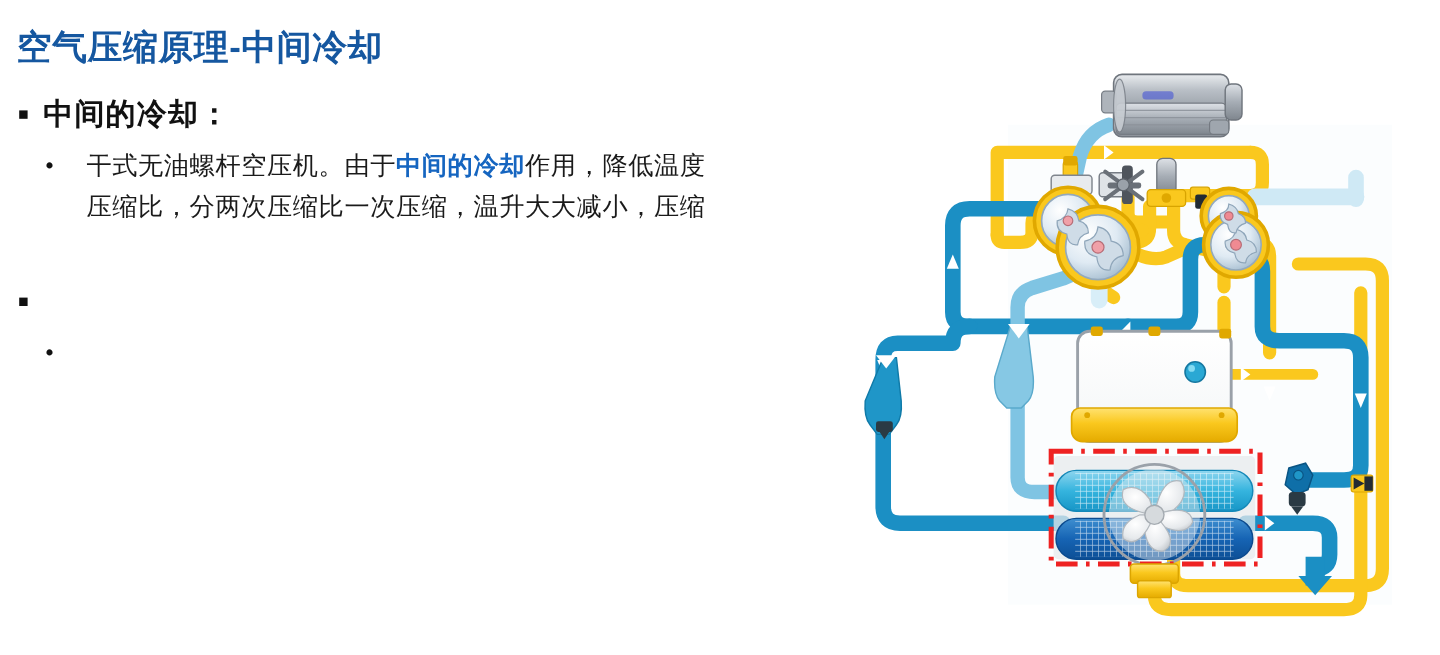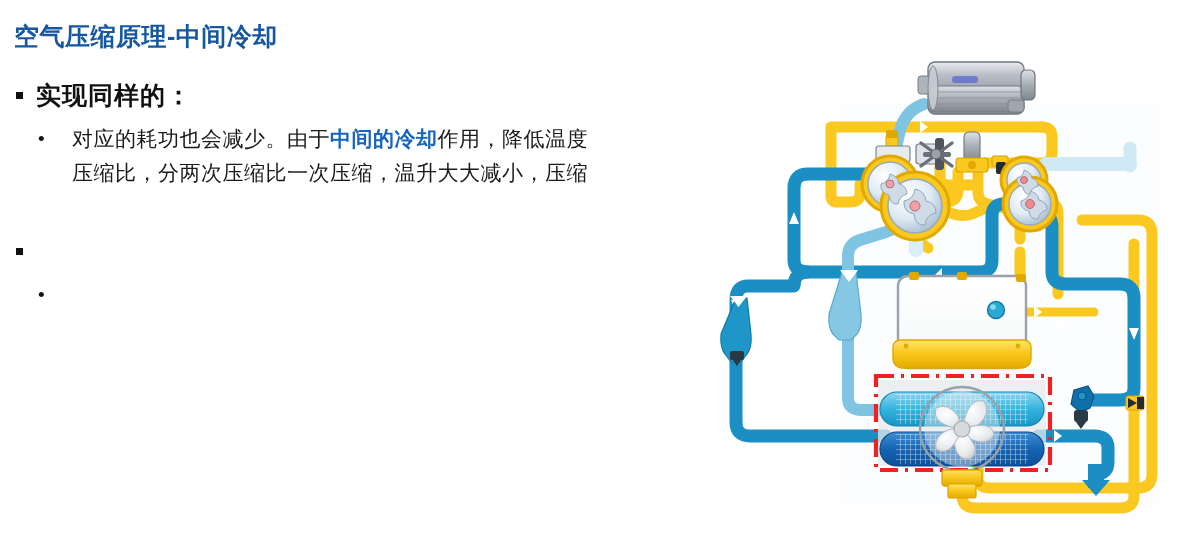--- a/index.html
+++ b/index.html
@@ -21,21 +21,21 @@
     width: 1200px;
     height: 546px;
     background: #ffffff;
   }
 
   
   .slide-title {
     position: absolute;
     left: 14px;
     top: 20px;
-    font-size: 25px;
+    font-size: 29px;
     font-weight: bold;
     color: #1557a0;
     letter-spacing: 0.5px;
     white-space: nowrap;
   }
 
   
   .body-col {
     position: absolute;
     left: 10px;
@@ -114,27 +114,27 @@
 <body>
 
 <div id="slide">
 
   <div class="slide-title" style="color: rgb(21, 87, 160);">空气压缩原理-中间冷却</div>
 
   <div class="body-col">
 
     <div class="lvl1">
       <div class="bullet"><i></i></div>
-      <div class="txt">实现同样的：</div>
+      <div class="txt">中间的冷却：</div>
     </div>
 
     <div class="lvl2">
       <div class="bullet">•</div>
       <div class="txt">
-        <div><span>对应的耗功也会减少。由于</span><span class="hl" style="color: rgb(21, 101, 192); text-align: right;">中间的冷却</span><span>作用，降低温度</span></div>
+        <div><span>干式无油螺杆空压机。由于</span><span class="hl" style="color: rgb(21, 101, 192); text-align: right;">中间的冷却</span><span>作用，降低温度</span></div>
         <div><span>压缩比，分两次压缩比一次压缩，温升大大减小，压缩</span></div>
       </div>
     </div>
 
     <div class="group-gap"></div>
 
     <div class="lvl1">
       <div class="bullet"><i></i></div>
     </div>
 

